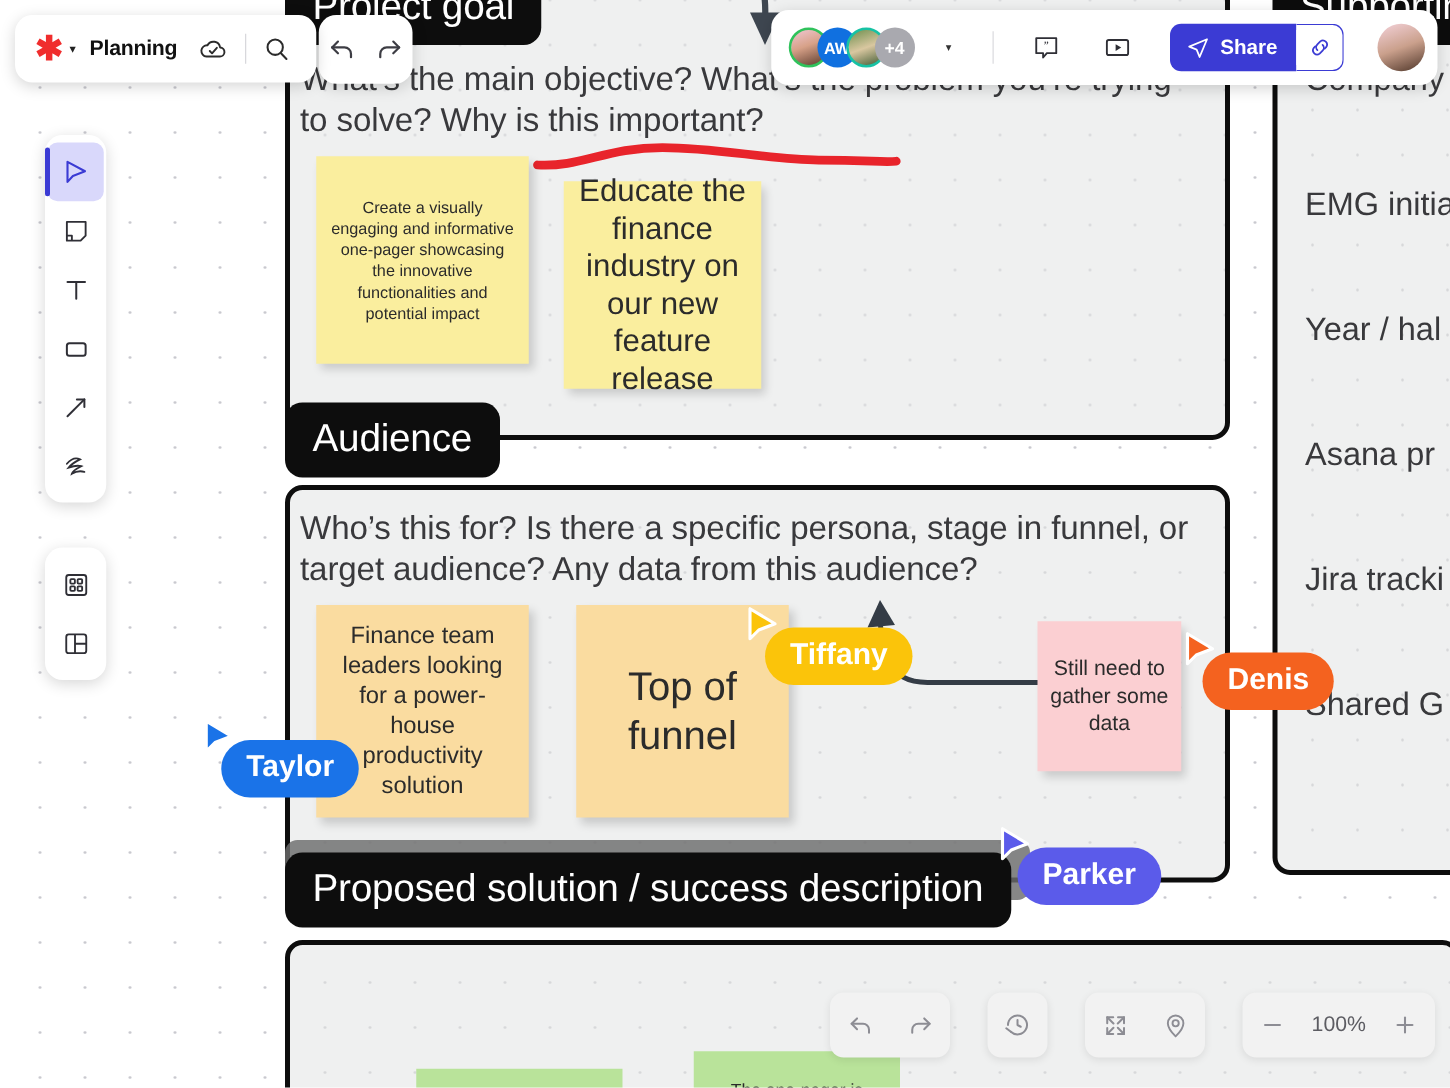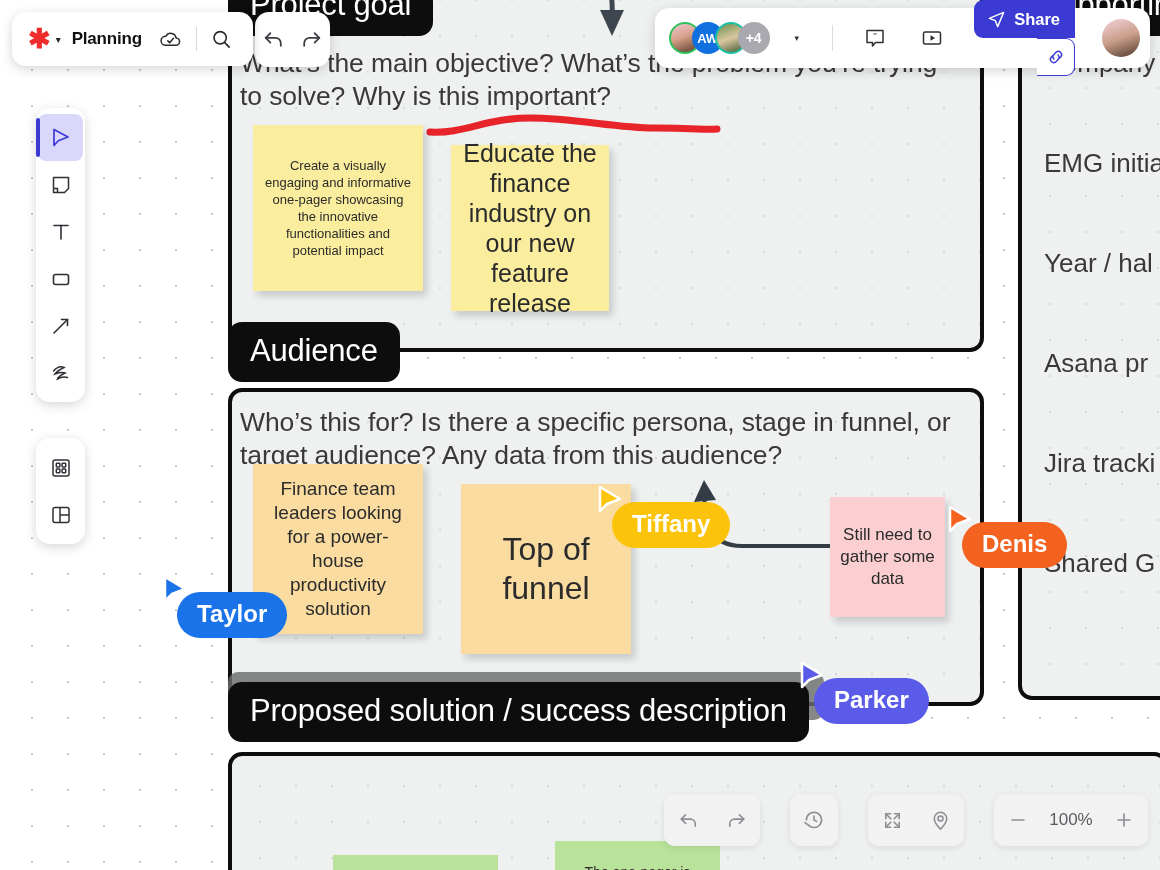--- a/index.html
+++ b/index.html
@@ -118,21 +118,21 @@
     box-sizing:border-box;
   }
   .av:first-child{margin-left:0;}
   .av.ring-green{border:2.5px solid #2fc25b;}
   .av.ring-teal{border:2.5px solid #17c2a4;}
   .av.blue{background:#1070e0;}
   .av.more{background:#a9a9af;font-size:14px;}
   #topright .caret{font-size:9px;color:#333;margin:0 12px 0 10px;}
   #topright .sep{width:1px;height:26px;background:#dcdce0;margin:0 6px;}
   #topright .icbtn{width:34px;height:34px;display:flex;align-items:center;justify-content:center;margin:0 4px;}
-  .sharegrp{display:flex;align-items:flex-end;margin-left:6px;flex-direction:column;}
+  .sharegrp{display:flex;align-items:flex-start;margin-left:6px;}
   .sharebtn{
     background:#3b3bd4;color:#fff;height:38px;border-radius:9px 0 0 9px;
     display:flex;align-items:center;gap:8px;padding:0 15px 0 13px;
     font-size:16.5px;font-weight:700;border:none;cursor:pointer;
   }
   .linkbtn{
     width:38px;height:38px;border:1.5px solid #3b3bd4;border-left:none;
     border-radius:0 9px 9px 0;background:#fff;
     display:flex;align-items:center;justify-content:center;cursor:pointer;box-sizing:border-box;
   }
@@ -200,21 +200,21 @@
   </div>
 
   <div class="sticky" style="left:451px;top:145px;width:158px;height:166px;background:#faee9e;font-size:25px;line-height:30px;">
     <span>Educate the finance industry on our new feature release</span>
   </div>
 
   <div class="frame" style="left:228px;top:388px;width:756px;height:318px;"></div>
   <div class="frame-label" style="left:228px;top:322px;">Audience</div>
   <div class="frame-q" style="left:240px;top:406px;width:730px;">Who’s this for? Is there a specific persona, stage in funnel, or target audience? Any data from this audience?</div>
 
-  <div class="sticky" style="left:253px;top:464px;width:170px;height:170px;background:#fadca0;font-size:19px;line-height:24px;">
+  <div class="sticky" style="left:253px;top:484px;width:170px;height:170px;background:#fadca0;font-size:19px;line-height:24px;">
     <span>Finance team leaders looking for a power-house productivity solution</span>
   </div>
 
   <div class="sticky" style="left:461px;top:484px;width:170px;height:170px;background:#fadca0;font-size:32px;line-height:39px;">
     <span>Top of funnel</span>
   </div>
 
   <svg style="position:absolute;left:690px;top:480px;" width="160" height="100" viewBox="0 0 160 100">
     <path d="M14 6 C 14 40, 18 66, 52 66 L 148 66" stroke="#343c46" stroke-width="4" fill="none" stroke-linecap="round"></path>
     <path d="M4 22 L 14 0 L 26 20 Z" fill="#343c46"></path>

